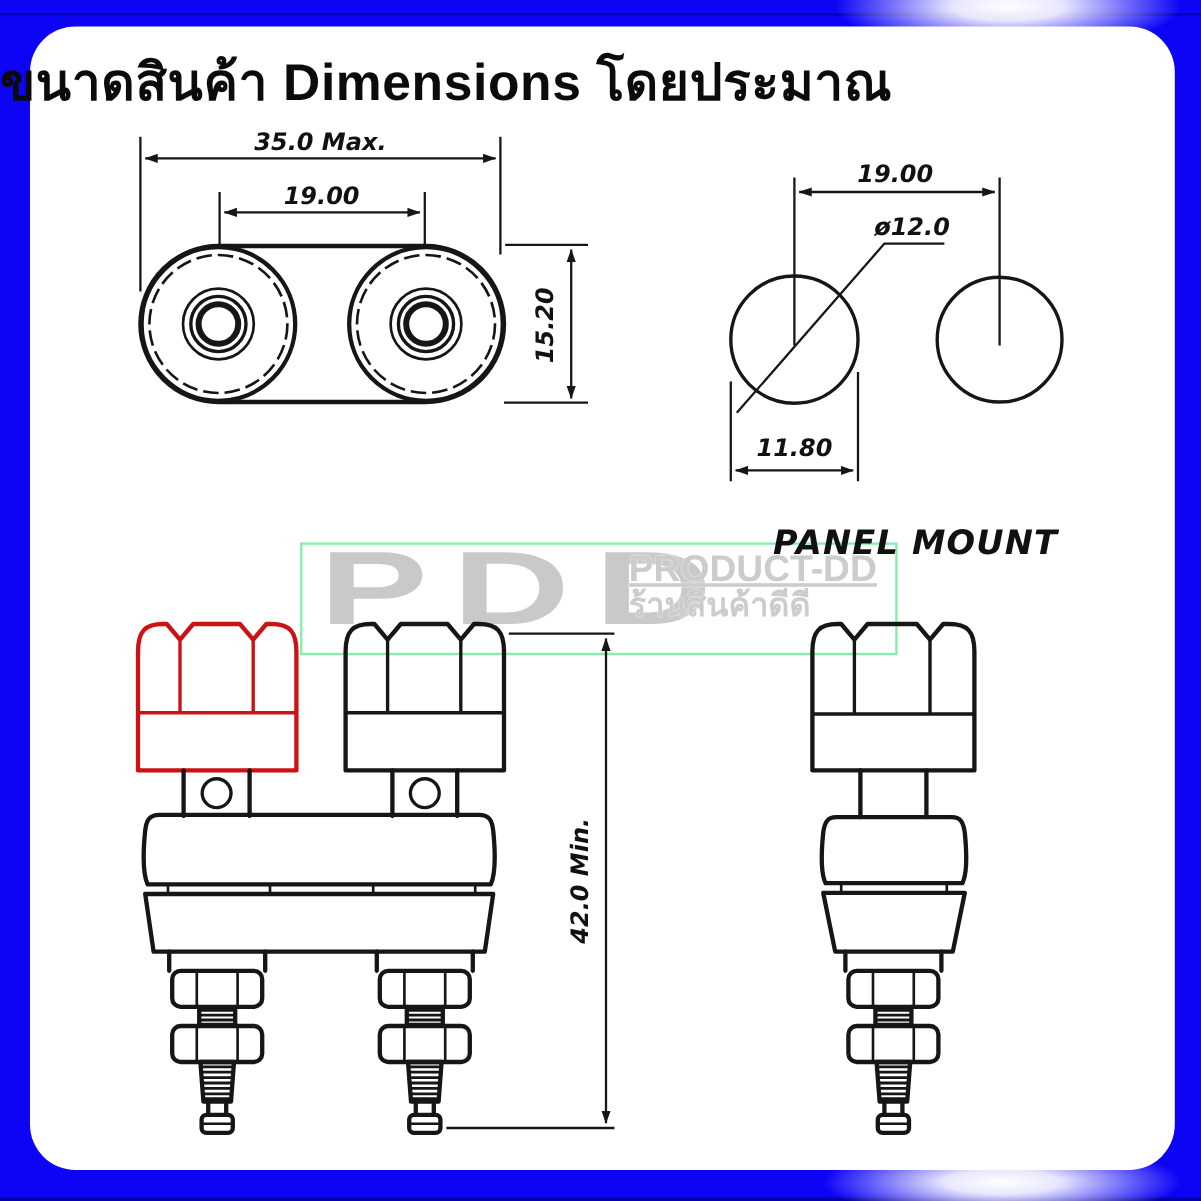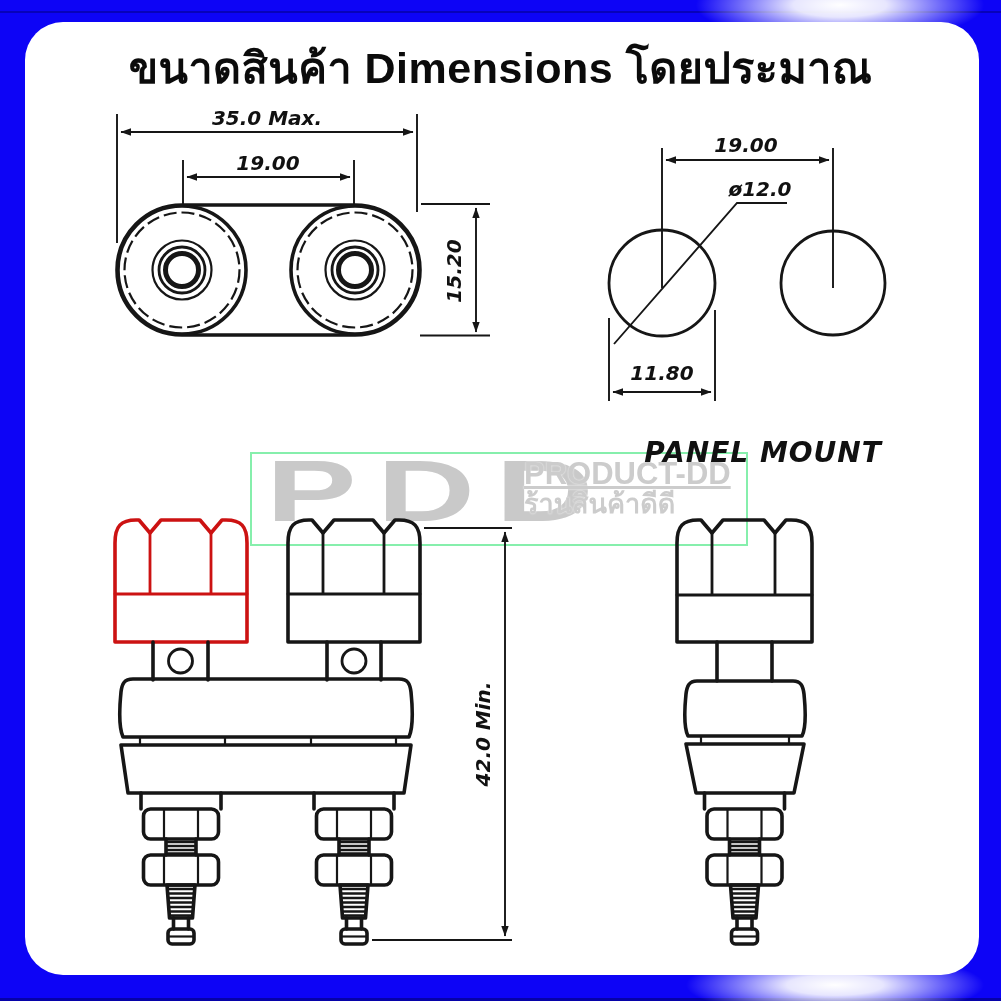--- a/index.html
+++ b/index.html
@@ -17,21 +17,21 @@
   .glow{position:absolute;pointer-events:none;z-index:3;}
   .glow-top{
     left:690px;top:-34px;width:300px;height:78px;
     background:radial-gradient(ellipse at center, rgba(255,255,255,1) 0%, rgba(255,255,255,.9) 22%, rgba(255,255,255,0) 68%);
   }
   .glow-bottom{
     left:680px;top:952px;width:310px;height:66px;
     background:radial-gradient(ellipse at center, rgba(255,255,255,1) 0%, rgba(255,255,255,.9) 22%, rgba(255,255,255,0) 68%);
   }
   .title{
-    position:absolute;left:0;top:34px;width:100%;text-align:center;
+    position:absolute;left:0;top:34px;width:100%;
     font-size:43px;font-weight:bold;color:#0b0b0b;letter-spacing:.5px;z-index:2;
   }
   
   .watermark{
     position:absolute;left:250px;top:452px;width:498px;height:94px;
     border:2px solid #86efac;box-sizing:border-box;z-index:1;
   }
   .wm-logo{
     position:absolute;left:14px;top:-7px;
     font-size:106px;font-weight:bold;color:#c9c9c9;line-height:1;

